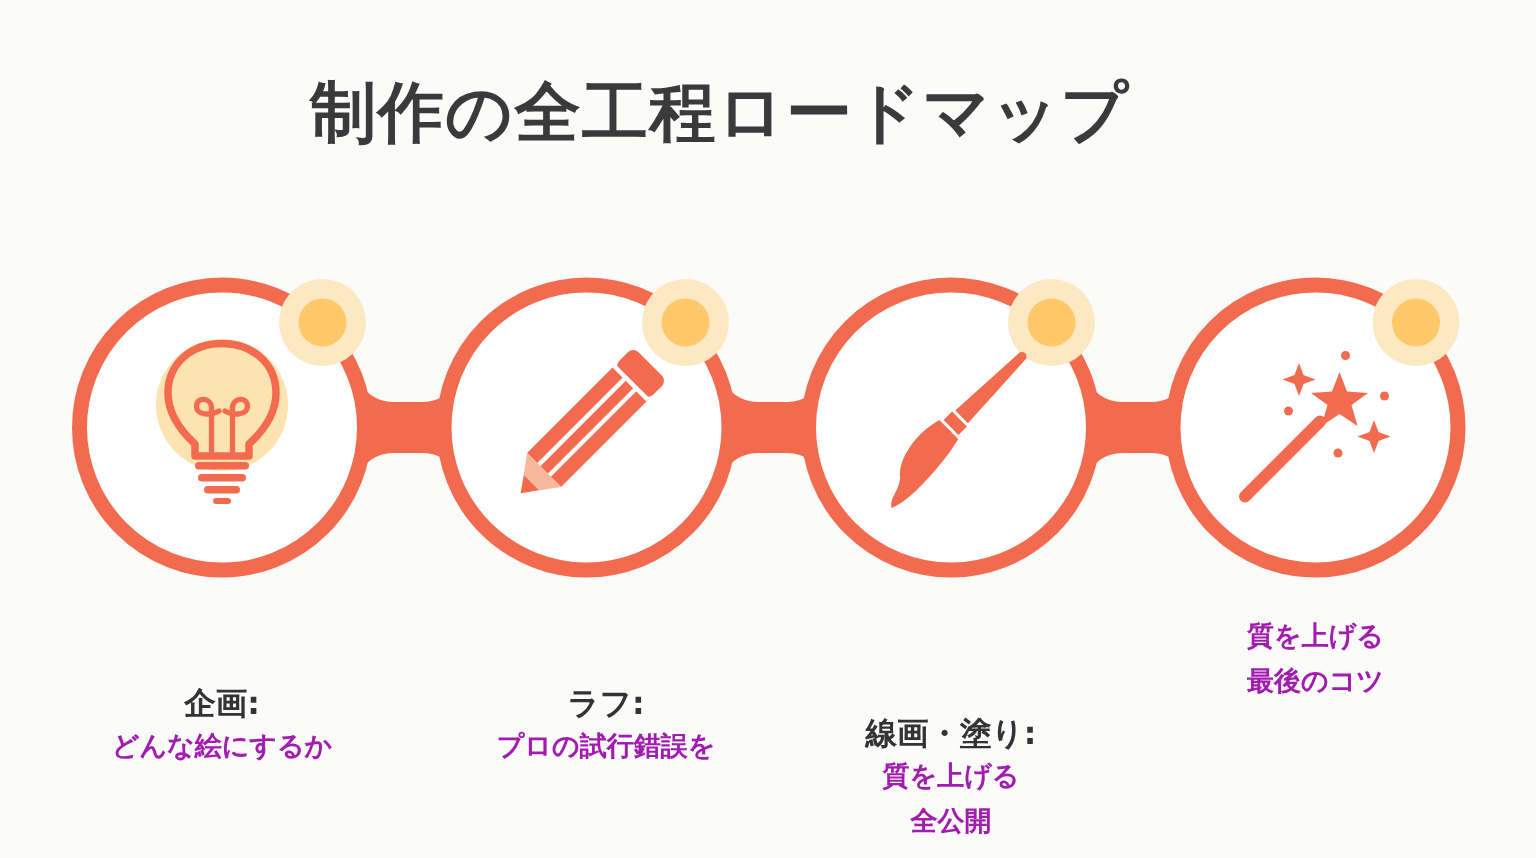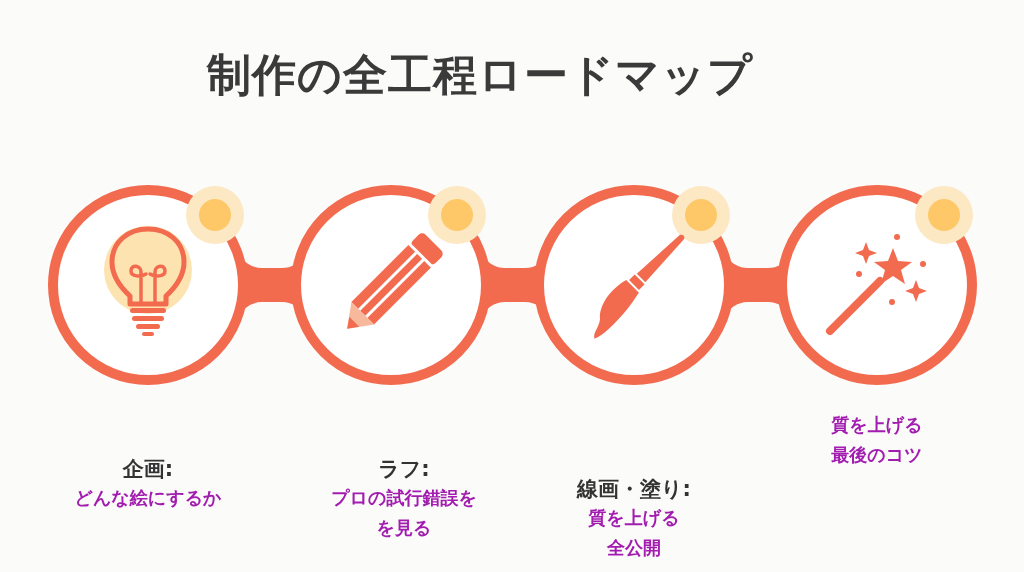--- a/index.html
+++ b/index.html
@@ -90,21 +90,20 @@
   </g>
 </svg>
 
 <div class="label" style="left:28px; top:410px;">
   <div class="head">企画:</div>
   <div class="desc">どんな絵にするか</div>
 </div>
 <div class="label" style="left:284px; top:410px;">
   <div class="head">ラフ:</div>
   <div class="desc">プロの試行錯誤を</div>
-  <div class="desc">を見る</div>
 </div>
 <div class="label" style="left:514px; top:430px;">
   <div class="head">線画・塗り:</div>
   <div class="desc">質を上げる</div>
   <div class="desc">全公開</div>
 </div>
 <div class="label" style="left:757px; top:410px;">
   <div class="desc">質を上げる</div>
   <div class="desc">最後のコツ</div>
 </div>

